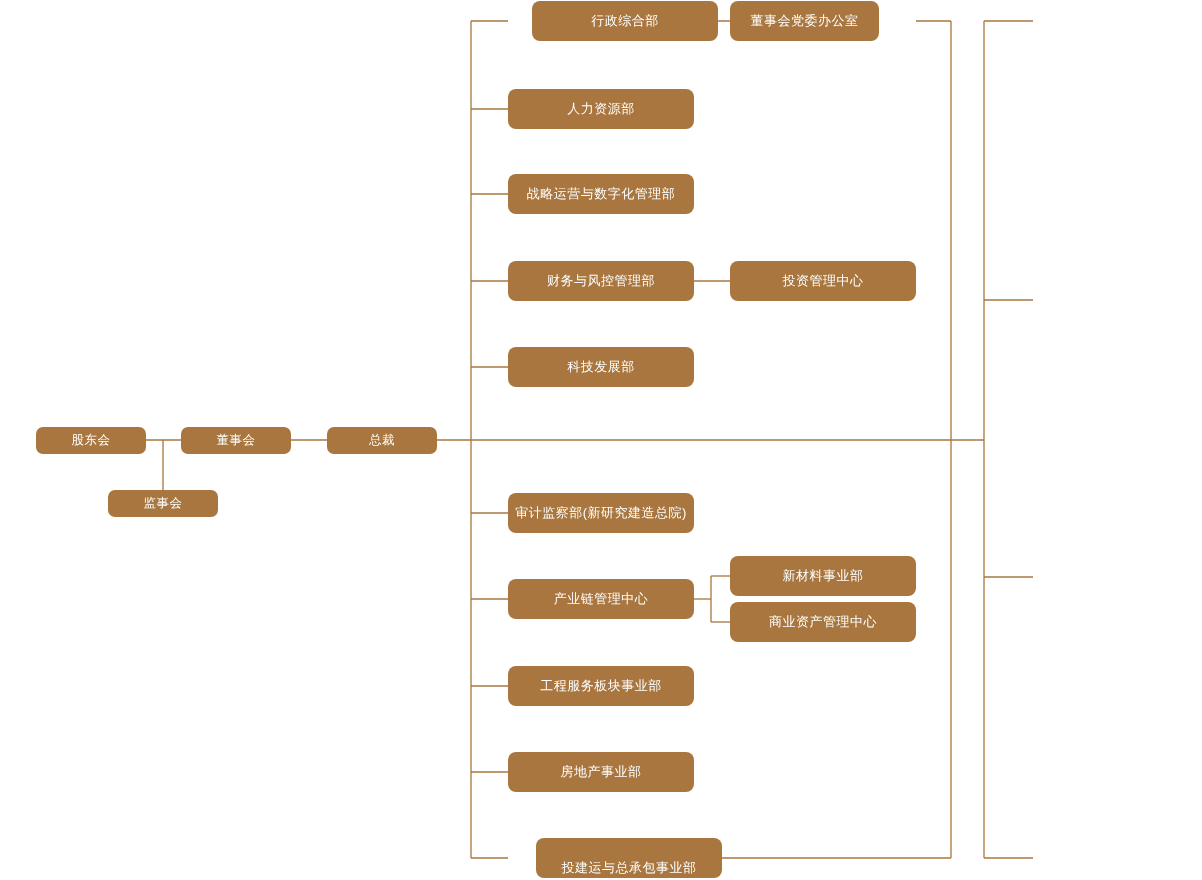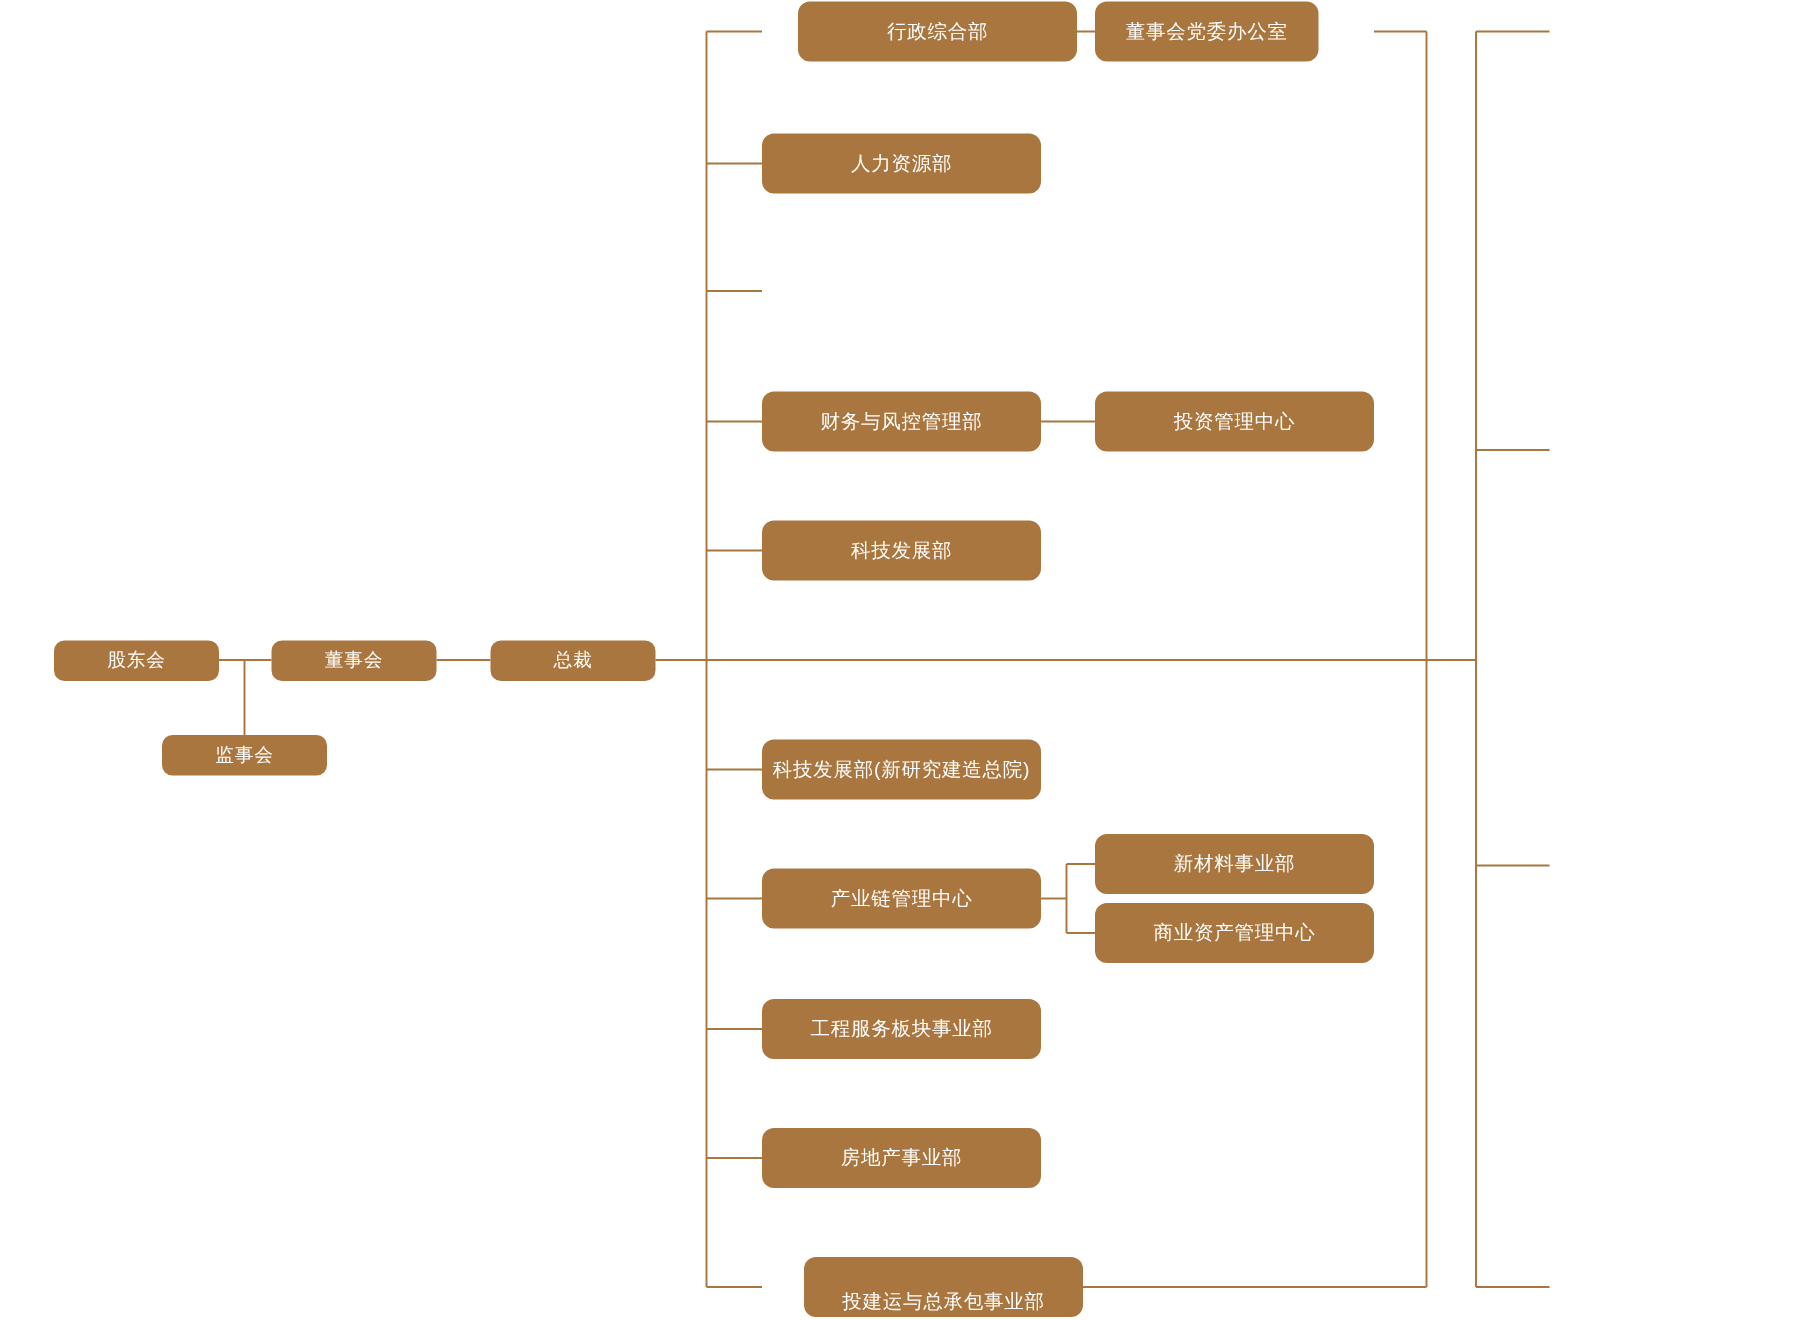--- a/index.html
+++ b/index.html
@@ -116,31 +116,34 @@
   </div>
 
   <div class="node" style="left:508px; top:1px; width:186px; height:40px;margin-left:24px;">
     <span class="node-label">行政综合部</span>
   </div>
 
   <div class="node" style="left:508px; top:89px; width:186px; height:40px;">
     <span class="node-label">人力资源部</span>
   </div>
 
+  <div class="node" style="left:508px; top:174px; width:186px; height:40px;">
+    <span class="node-label">战略运营与数字化管理部</span>
+  </div>
 
   <div class="node" style="left:508px; top:261px; width:186px; height:40px;">
     <span class="node-label">财务与风控管理部</span>
   </div>
 
   <div class="node" style="left:508px; top:347px; width:186px; height:40px;">
     <span class="node-label">科技发展部</span>
   </div>
 
   <div class="node" style="left:508px; top:493px; width:186px; height:40px;">
-    <span class="node-label">科技发展部(新研究建造总院)</span>
+    <span class="node-label">审计监察部(新研究建造总院)</span>
   </div>
 
   <div class="node" style="left:508px; top:579px; width:186px; height:40px;">
     <span class="node-label">产业链管理中心</span>
   </div>
 
   <div class="node" style="left:508px; top:666px; width:186px; height:40px;">
     <span class="node-label">工程服务板块事业部</span>
   </div>
 

